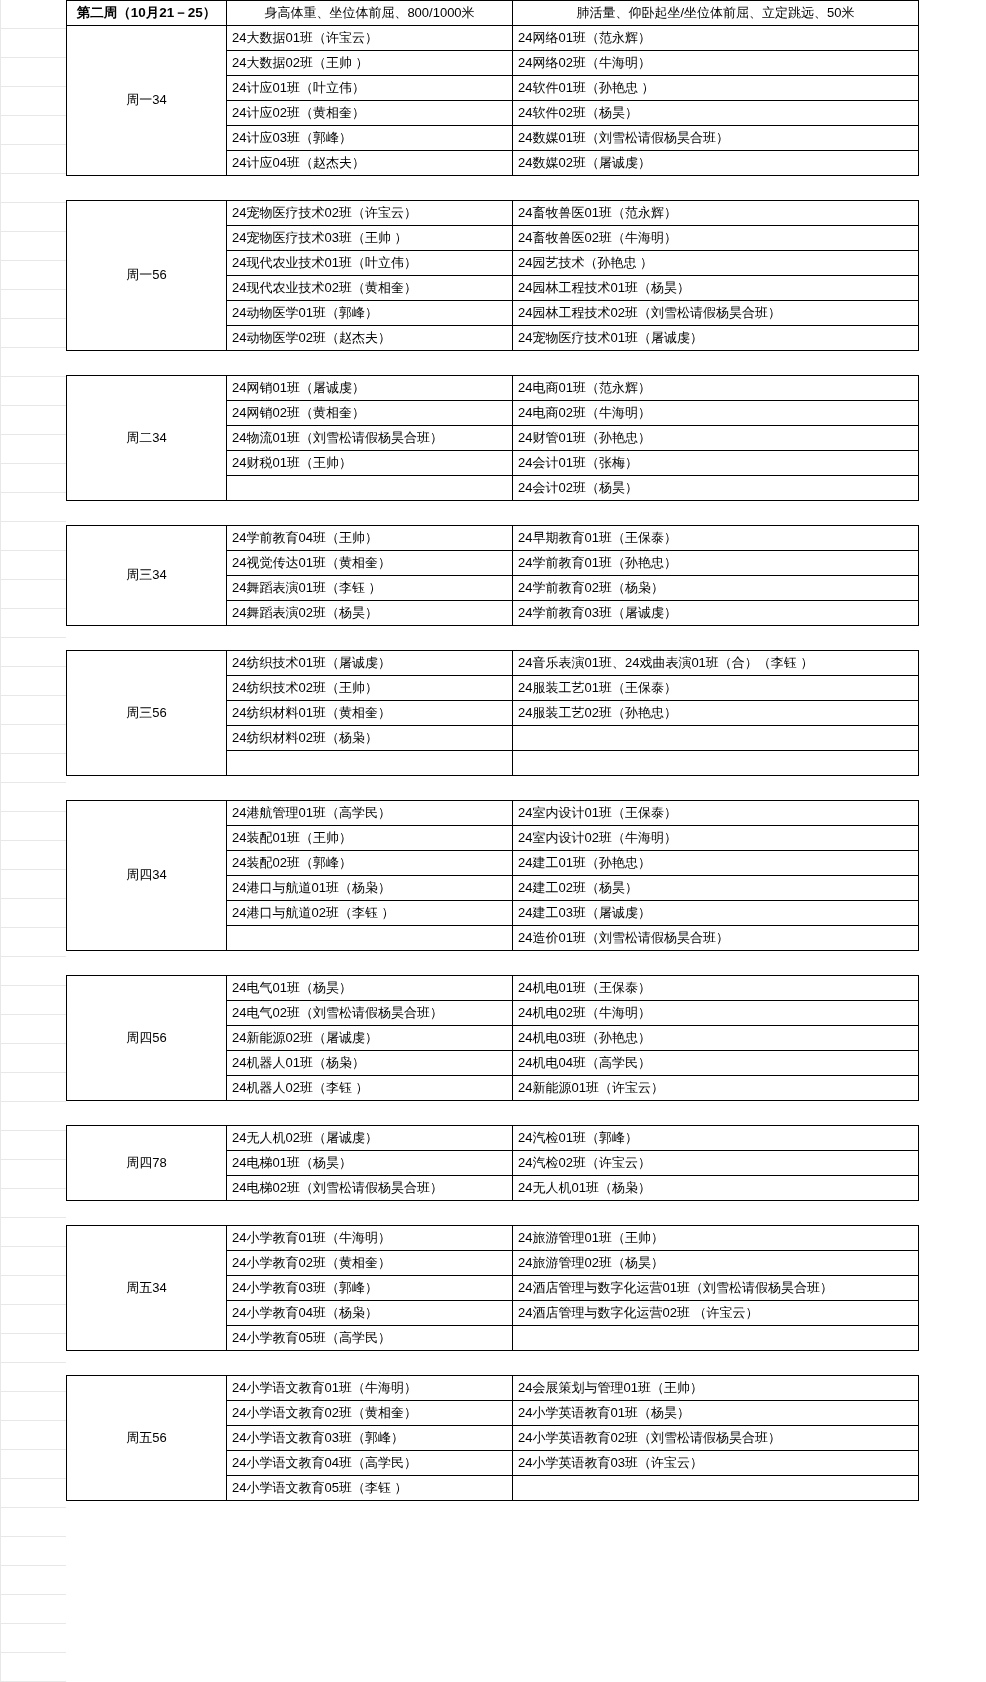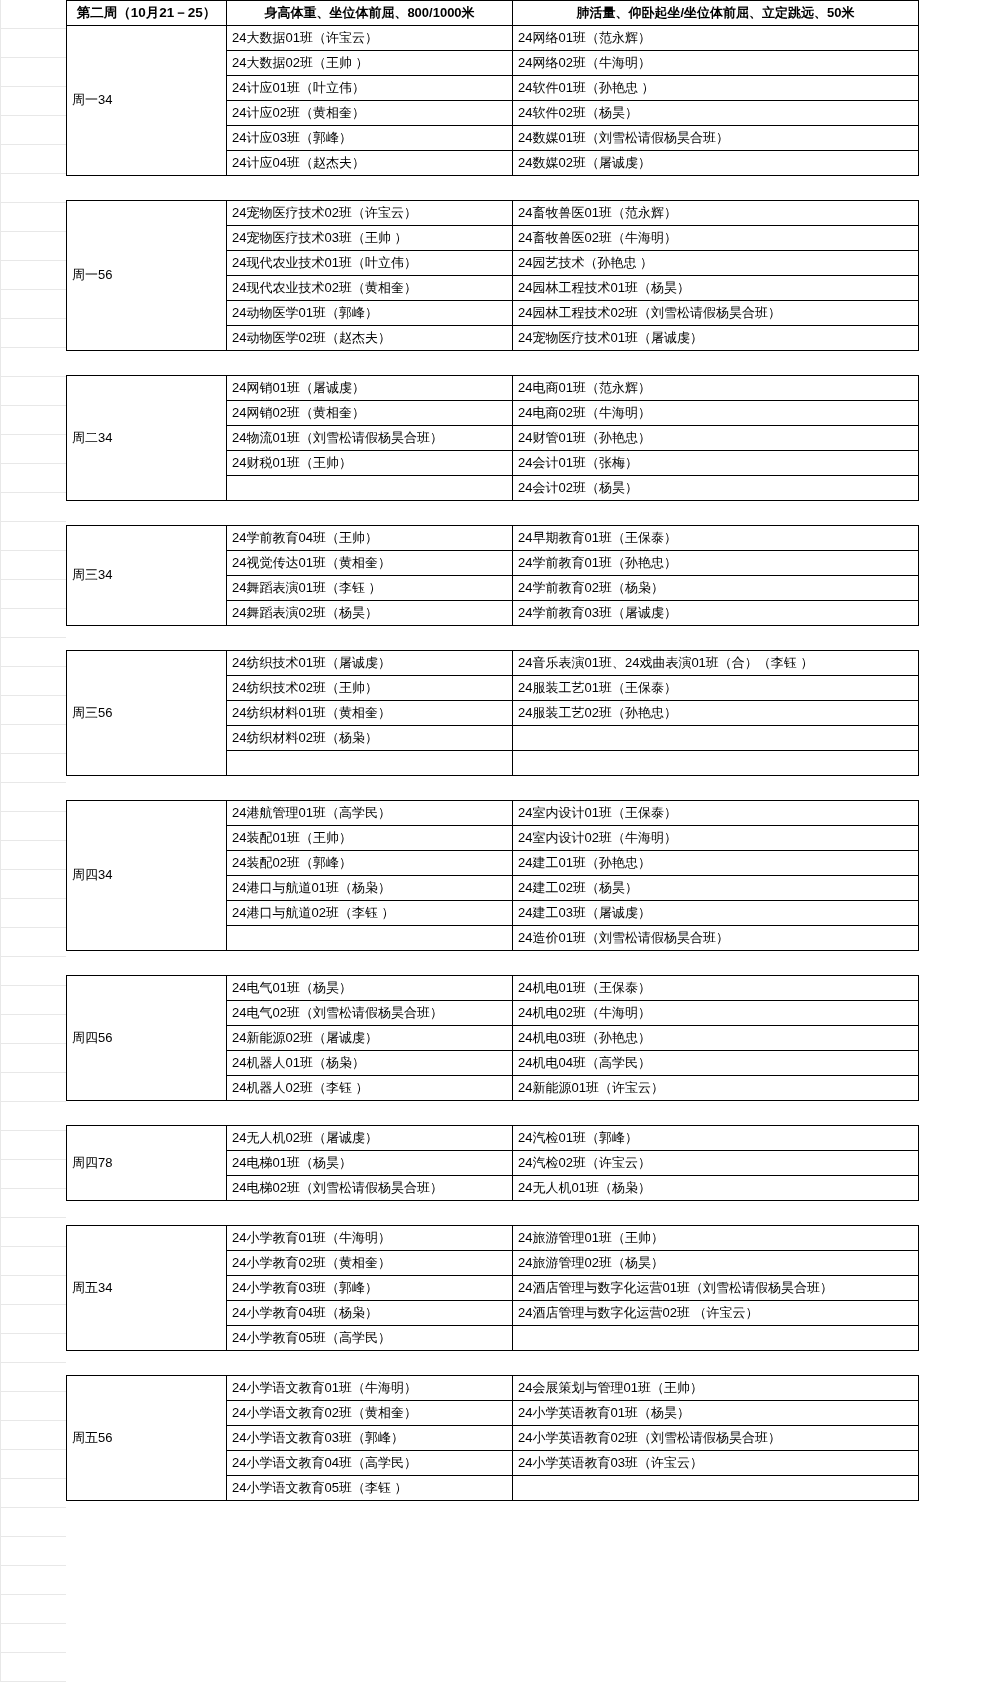--- a/index.html
+++ b/index.html
@@ -56,29 +56,30 @@
     box-sizing: border-box;
     overflow: hidden;
     white-space: nowrap;
   }
   col.c-day   { width: 160px; }
   col.c-left  { width: 286px; }
   col.c-right { width: 406px; }
 
   .hdr td {
     text-align: center;
-    font-weight: bold;
+    font-weight: normal;
     font-size: 14px;
     height: 28px;
   }
   .hdr td.day {
     font-weight: bold;
     font-size: 13.5px;
   }
   .daycell {
+    text-align: center;
     font-size: 13.5px;
   }
   .spacer td {
     border: none;
     height: 12px;
     padding: 0;
   }
   .nb {
     border: none !important;
   }

